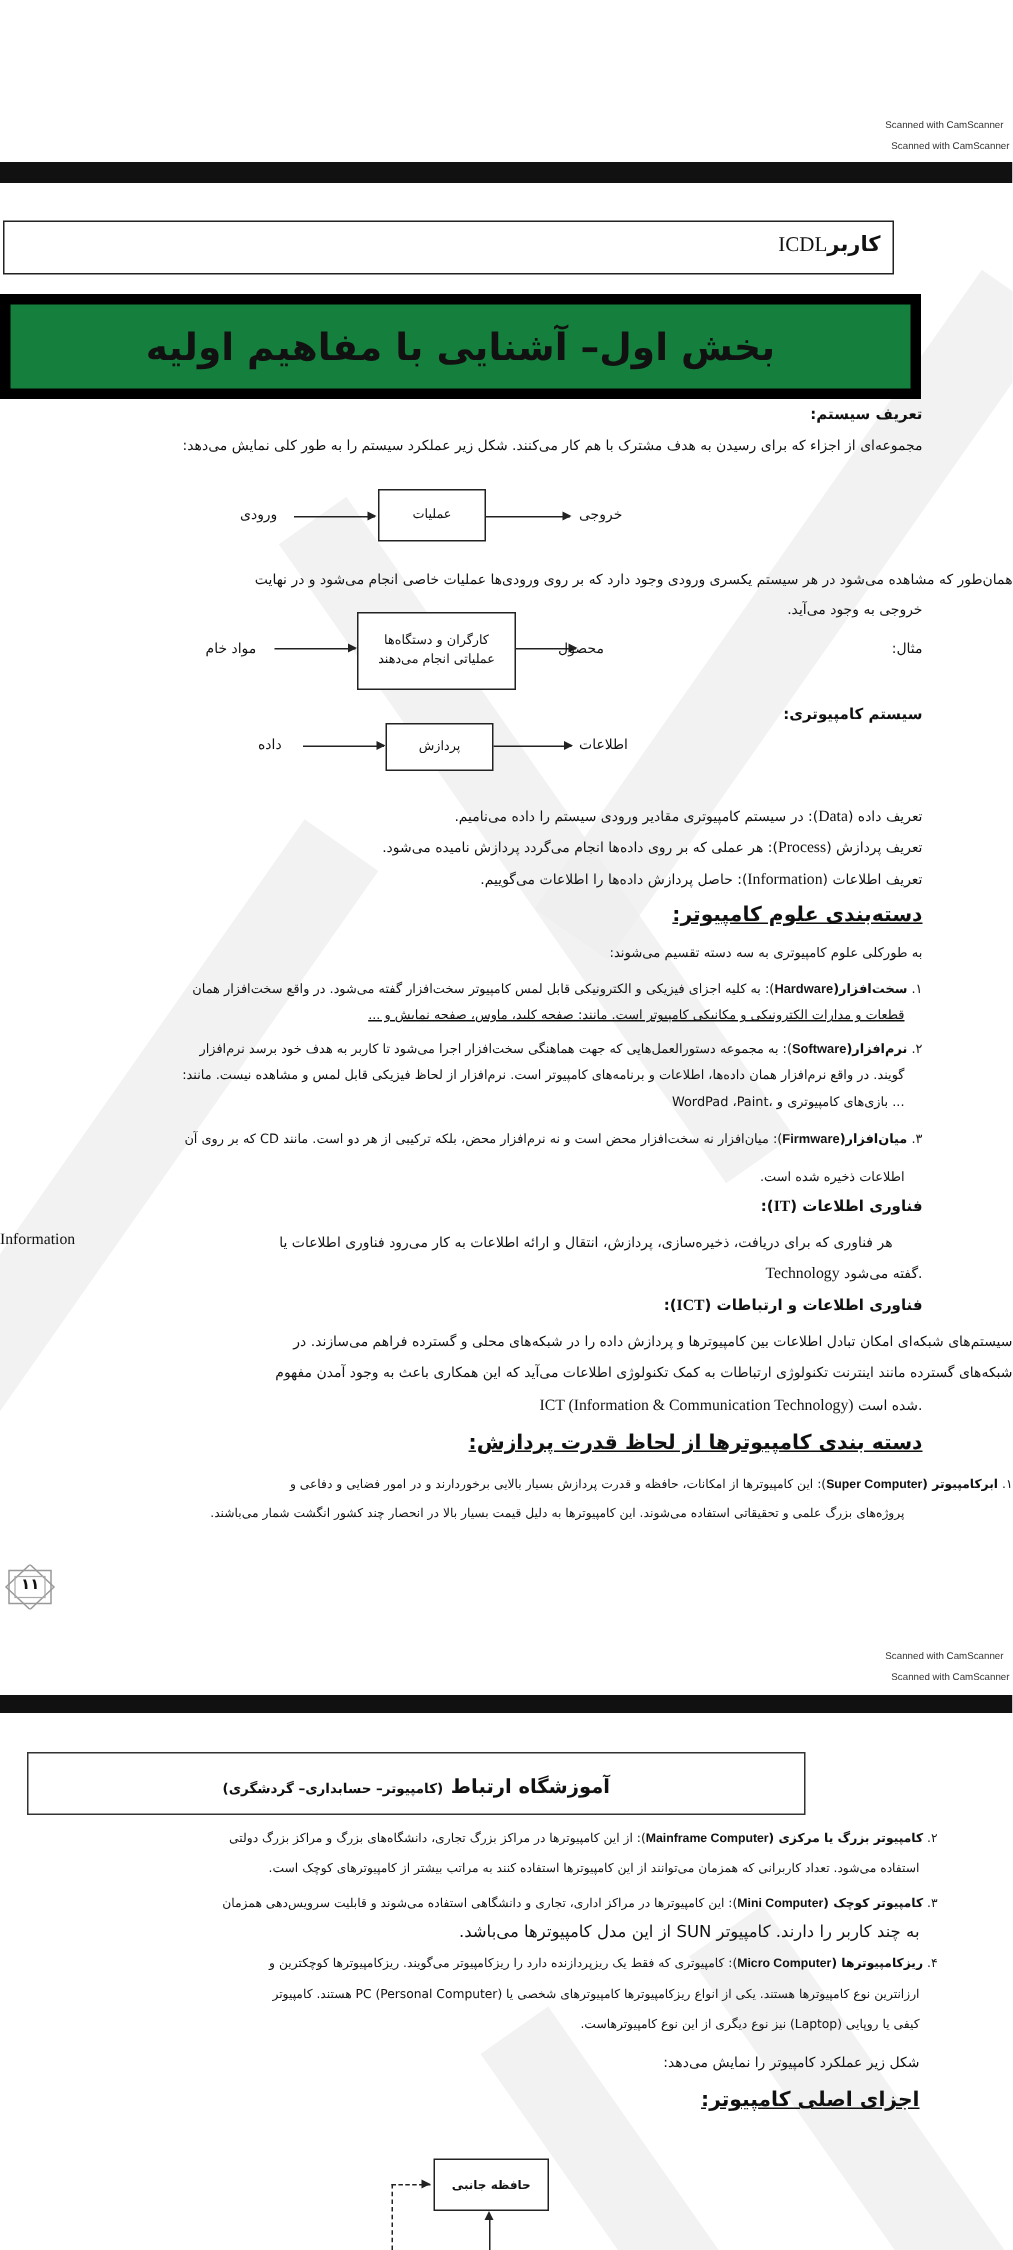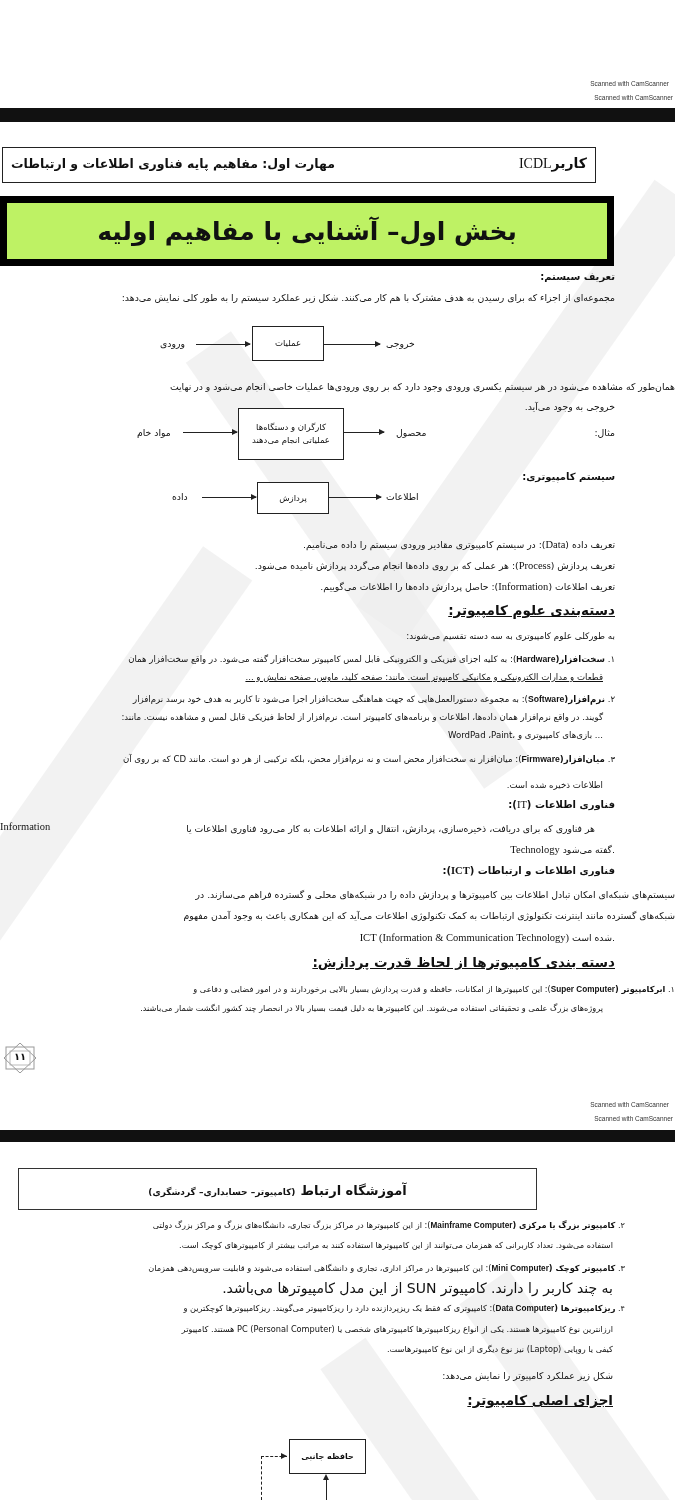--- a/index.html
+++ b/index.html
@@ -14,21 +14,21 @@
 
   .scan-note { position: absolute; right: 6px; font-family: "Liberation Sans", sans-serif; font-size: 6.5px; color: #333; white-space: nowrap; }
   .black-bar { position: absolute; left: 0; width: 675px; background: #111; }
 
   .hdr-box { position: absolute; left: 2px; width: 594px; height: 36px; border: 1px solid #222; background: #fff; }
   .hdr-left { position: absolute; left: 8px; top: 8px; font-size: 12.5px; font-weight: bold; }
   .hdr-right { position: absolute; right: 8px; top: 7px; font-size: 14px; }
   .hdr-right .b { font-weight: bold; }
   .hdr-right .icdl { font-family: "Liberation Serif", serif; font-weight: normal; margin-left: 6px; }
 
-  .title-box { position: absolute; left: 0; top: 196px; width: 614px; height: 70px; border: 7px solid #000; background: #bef264; display: flex; align-items: center; justify-content: center; }
+  .title-box { position: absolute; left: 0; top: 196px; width: 614px; height: 70px; border: 7px solid #000; background: #15803d; display: flex; align-items: center; justify-content: center; }
   .title-box span { font-size: 25px; font-weight: bold; }
 
   .t { position: absolute; font-size: 9.3px; line-height: 14px; white-space: nowrap; }
   .tb { font-weight: bold; }
   .h2 { position: absolute; font-size: 13.5px; font-weight: bold; text-decoration: underline; white-space: nowrap; }
   .lat { font-family: "Liberation Serif", serif; font-size: 10.5px; }
   .latb { font-family: "Liberation Sans", sans-serif; font-weight: bold; margin-top: 20px; }
 
   .box { position: absolute; border: 1px solid #222; background: #fff; display: flex; align-items: center; justify-content: center; font-size: 8.5px; text-align: center; line-height: 13px; }
   .arrow { position: absolute; height: 1px; background: #222; }
@@ -47,21 +47,20 @@
 <div class="wm" style="left:330px;top:300px;width:55px;height:520px;transform:rotate(-35deg);"></div>
 <div class="wm" style="left:60px;top:520px;width:60px;height:480px;transform:rotate(35deg);"></div>
 <div class="wm" style="left:540px;top:1260px;width:60px;height:300px;transform:rotate(-35deg);"></div>
 <div class="wm" style="left:390px;top:1330px;width:55px;height:260px;transform:rotate(-35deg);"></div>
 
 <div class="scan-note" style="top:80px;">Scanned with CamScanner</div>
 <div class="scan-note" style="top:94px;right:2px;">Scanned with CamScanner</div>
 <div class="black-bar" style="top:108px;height:14px;"></div>
 
 <div class="hdr-box" style="top:147px;">
-  <span class="hdr-left rtl">مهارت اول: مفاهیم پایه فناوری اطلاعات و ارتباطات</span>
   <span class="hdr-right rtl"><span class="b">کاربر</span><span class="icdl">ICDL</span></span>
 </div>
 
 <div class="title-box">
   <span class="rtl">بخش اول– آشنایی با مفاهیم اولیه</span>
 </div>
 
 <div class="t tb rtl" style="right:60px;top:270px;font-size:10px;">تعریف سیستم:</div>
 <div class="t rtl" style="right:60px;top:291px;">مجموعه‌ای از اجزاء که برای رسیدن به هدف مشترک با هم کار می‌کنند. شکل زیر عملکرد سیستم را به طور کلی نمایش می‌دهد:</div>
 
@@ -79,21 +78,21 @@
 
 <div class="t rtl" style="left:137px;top:426px;">مواد خام</div>
 <div class="arrow" style="left:183px;top:432px;width:54px;"></div>
 <div class="box" style="left:238px;top:408px;width:106px;height:52px;">
   <div>
       <div>کارگران و دستگاه‌ها</div>
       <div>عملیاتی انجام می‌دهند</div>
     </div>
 </div>
 <div class="arrow" style="left:344px;top:432px;width:40px;"></div>
-<div class="t rtl" style="left:396px;top:426px;">محصول</div>
+<div class="t rtl" style="left:372px;top:426px;">محصول</div>
 
 <div class="t tb rtl" style="right:60px;top:470px;font-size:10px;">سیستم کامپیوتری:</div>
 <div class="t rtl" style="left:172px;top:490px;">داده</div>
 <div class="arrow" style="left:202px;top:497px;width:54px;"></div>
 <div class="box" style="left:257px;top:482px;width:72px;height:32px;">
     <span>پردازش</span>
   </div>
 <div class="arrow" style="left:329px;top:497px;width:52px;"></div>
 <div class="t rtl" style="left:386px;top:490px;">اطلاعات</div>
 
@@ -107,21 +106,21 @@
 <div class="t rtl" style="right:60px;top:652px;font-size:8.6px;"><span>۱.</span> <b>سخت‌افزار(</b><span class="latb">Hardware</span><span>): به کلیه اجزای فیزیکی و الکترونیکی قابل لمس کامپیوتر سخت‌افزار گفته می‌شود. در واقع سخت‌افزار همان</span></div>
 <div class="t rtl" style="right:72px;top:670px;font-size:8.6px;text-decoration:underline;">قطعات و مدارات الکترونیکی و مکانیکی کامپیوتر است. مانند: صفحه کلید، ماوس، صفحه نمایش و ...</div>
 
 <div class="t rtl" style="right:60px;top:692px;font-size:8.6px;"><span>۲.</span> <b>نرم‌افزار(</b><span class="latb">Software</span><span>): به مجموعه دستورالعمل‌هایی که جهت هماهنگی سخت‌افزار اجرا می‌شود تا کاربر به هدف خود برسد نرم‌افزار</span></div>
 <div class="t rtl" style="right:72px;top:710px;font-size:8.6px;">گویند. در واقع نرم‌افزار همان داده‌ها، اطلاعات و برنامه‌های کامپیوتر است. نرم‌افزار از لحاظ فیزیکی قابل لمس و مشاهده نیست. مانند:</div>
 <div class="t rtl" style="right:72px;top:728px;font-size:8.6px;">WordPad ،Paint، بازی‌های کامپیوتری و ...</div>
 
 <div class="t rtl" style="right:60px;top:752px;font-size:8.6px;"><span>۳.</span> <b>میان‌افزار(</b><span class="latb">Firmware</span><span>): میان‌افزار نه سخت‌افزار محض است و نه نرم‌افزار محض، بلکه ترکیبی از هر دو است. مانند CD که بر روی آن</span></div>
 <div class="t rtl" style="right:72px;top:778px;font-size:8.6px;">اطلاعات ذخیره شده است.</div>
 
-<div class="t tb rtl" style="right:60px;top:798px;font-size:10px;"><span>فناوری اطلاعات (</span><span class="lat" style="font-weight:normal">IT</span><span>):</span></div>
+<div class="t tb rtl" style="right:60px;top:798px;font-size:10px;"><span>فناوری اطلاعات (</span><span class="lat" style="font-weight:bold">IT</span><span>):</span></div>
 <div class="t rtl" style="right:80px;top:822px;">هر فناوری که برای دریافت، ذخیره‌سازی، پردازش، انتقال و ارائه اطلاعات به کار می‌رود فناوری اطلاعات یا</div>
 <div class="t lat" style="left:0px;top:820px;">Information</div>
 <div class="t rtl" style="right:60px;top:843px;"><span class="lat">Technology</span> <span>گفته می‌شود.</span></div>
 
 <div class="t tb rtl" style="right:60px;top:864px;font-size:10px;"><span>فناوری اطلاعات و ارتباطات (</span><span class="lat" style="font-weight:bold">ICT</span><span>):</span></div>
 <div class="t rtl" style="right:0px;top:888px;">سیستم‌های شبکه‌ای امکان تبادل اطلاعات بین کامپیوترها و پردازش داده را در شبکه‌های محلی و گسترده فراهم می‌سازند. در</div>
 <div class="t rtl" style="right:0px;top:909px;">شبکه‌های گسترده مانند اینترنت تکنولوژی ارتباطات به کمک تکنولوژی اطلاعات می‌آید که این همکاری باعث به وجود آمدن مفهوم</div>
 <div class="t rtl" style="right:60px;top:931px;"><span class="lat">ICT (Information &amp; Communication Technology)</span> <span>شده است.</span></div>
 
 <div class="h2 rtl" style="right:60px;top:954px;">دسته بندی کامپیوترها از لحاظ قدرت پردازش:</div>
@@ -142,23 +141,23 @@
 <div class="black-bar" style="top:1130px;height:12px;"></div>
 
 <div class="hdr2-box">
   <span class="rtl"><span class="main">آموزشگاه ارتباط</span> <span class="sub">(کامپیوتر– حسابداری– گردشگری)</span></span>
 </div>
 
 <div class="t rtl" style="right:50px;top:1218px;font-size:8.2px;"><span>۲.</span> <b>کامپیوتر بزرگ یا مرکزی (</b><span class="latb">Mainframe Computer</span><span>): از این کامپیوترها در مراکز بزرگ تجاری، دانشگاه‌های بزرگ و مراکز بزرگ دولتی</span></div>
 <div class="t rtl" style="right:62px;top:1238px;font-size:8.2px;text-align:center;">استفاده می‌شود. تعداد کاربرانی که همزمان می‌توانند از این کامپیوترها استفاده کنند به مراتب بیشتر از کامپیوترهای کوچک است.</div>
 
 <div class="t rtl" style="right:50px;top:1261px;font-size:8.2px;"><span>۳.</span> <b>کامپیوتر کوچک (</b><span class="latb">Mini Computer</span><span>): این کامپیوترها در مراکز اداری، تجاری و دانشگاهی استفاده می‌شوند و قابلیت سرویس‌دهی همزمان</span></div>
-<div class="t rtl" style="right:62px;top:1281px;font-size:14px;margin-left:36px;">به چند کاربر را دارند. کامپیوتر SUN از این مدل کامپیوترها می‌باشد.</div>
+<div class="t rtl" style="right:62px;top:1281px;font-size:11px;margin-left:36px;">به چند کاربر را دارند. کامپیوتر SUN از این مدل کامپیوترها می‌باشد.</div>
 
-<div class="t rtl" style="right:50px;top:1301px;font-size:8.2px;"><span>۴.</span> <b>ریزکامپیوترها (</b><span class="latb">Data Computer</span><span>): کامپیوتری که فقط یک ریزپردازنده دارد را ریزکامپیوتر می‌گویند. ریزکامپیوترها کوچکترین و</span></div>
+<div class="t rtl" style="right:50px;top:1301px;font-size:8.2px;"><span>۴.</span> <b>ریزکامپیوترها (</b><span class="latb">Micro Computer</span><span>): کامپیوتری که فقط یک ریزپردازنده دارد را ریزکامپیوتر می‌گویند. ریزکامپیوترها کوچکترین و</span></div>
 <div class="t rtl" style="right:62px;top:1322px;font-size:8.2px;">ارزانترین نوع کامپیوترها هستند. یکی از انواع ریزکامپیوترها کامپیوترهای شخصی یا PC (Personal Computer) هستند. کامپیوتر</div>
 <div class="t rtl" style="right:62px;top:1342px;font-size:8.2px;">کیفی یا روپایی (Laptop) نیز نوع دیگری از این نوع کامپیوترهاست.</div>
 
 <div class="h2 rtl" style="right:62px;top:1392px;">اجزای اصلی کامپیوتر:</div>
 <div class="t rtl" style="right:62px;top:1369px;">شکل زیر عملکرد کامپیوتر را نمایش می‌دهد:</div>
 
 <div class="box" style="left:289px;top:1439px;width:77px;height:35px;font-weight:bold;font-size:8px;">
     <span>حافظه جانبی</span>
   </div>
 <div class="abs" style="left:261px;top:1456px;width:26px;border-top:1px dashed #222;"></div>

